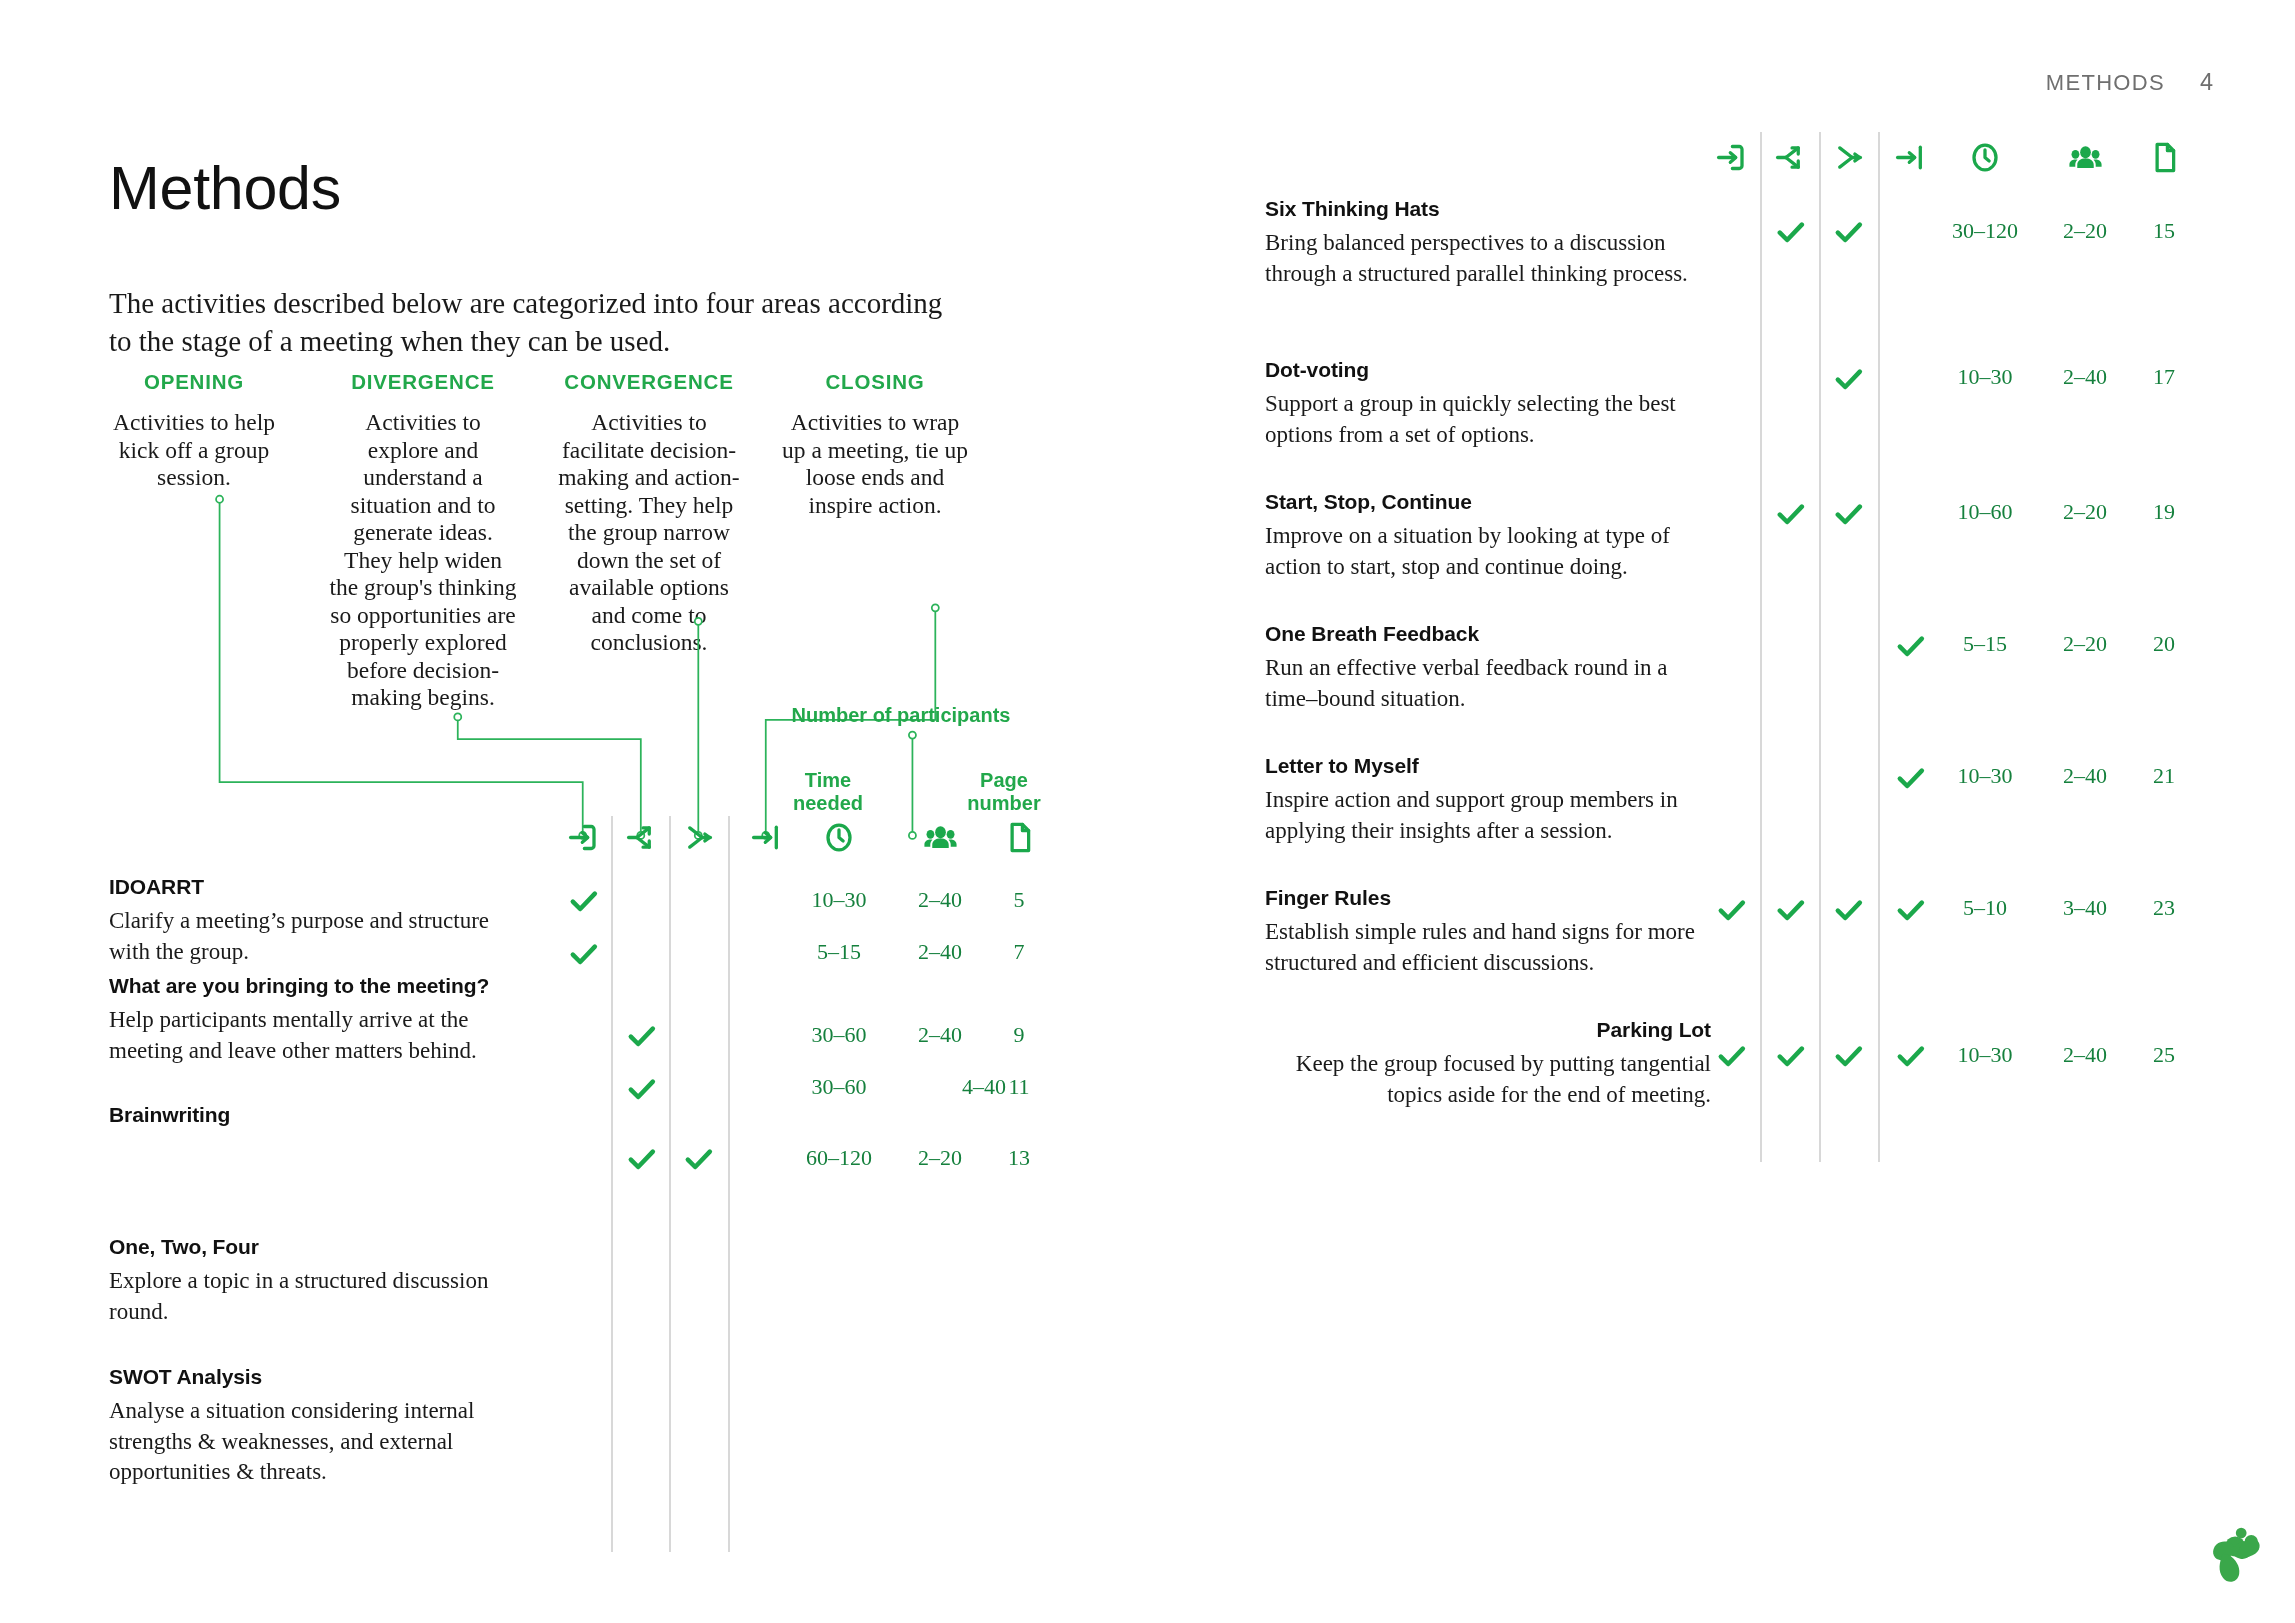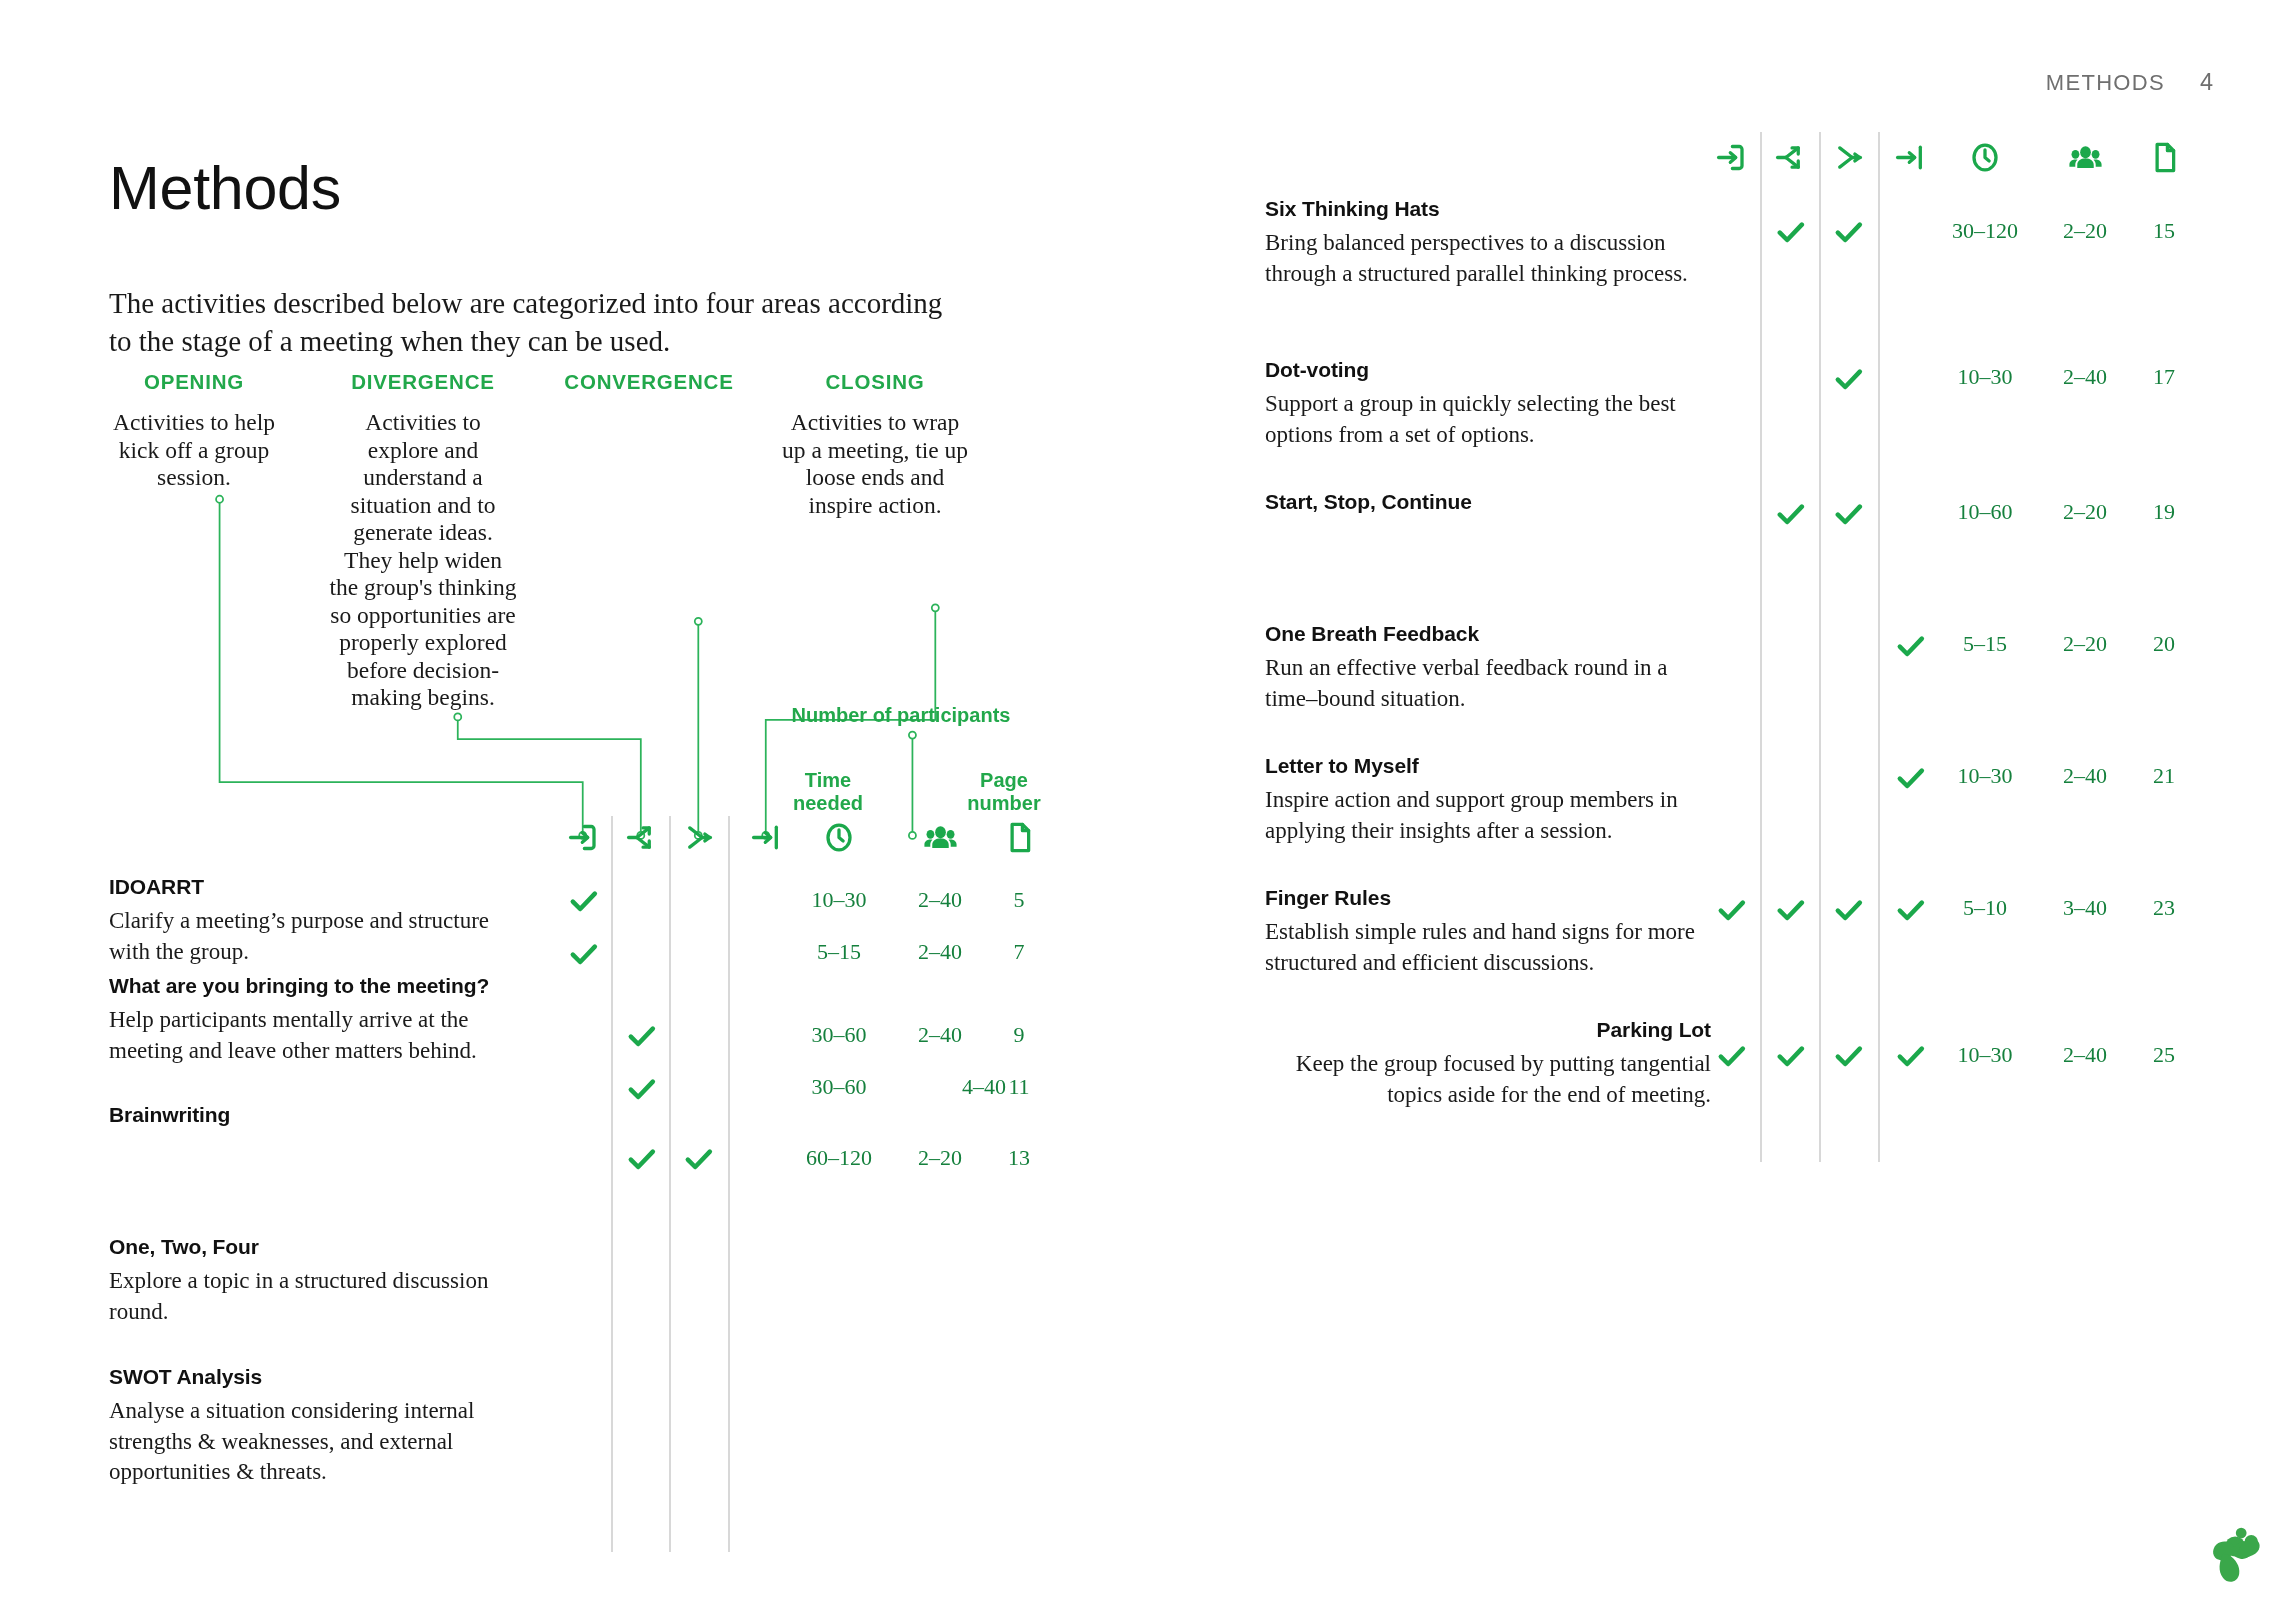--- a/index.html
+++ b/index.html
@@ -113,20 +113,21 @@
     <div class="cat cat0">
       <div class="cat-title">OPENING</div>
       <div class="cat-desc">Activities to help kick off a group session.</div>
     </div>
     <div class="cat cat1">
       <div class="cat-title">DIVERGENCE</div>
       <div class="cat-desc">Activities to explore and understand a situation and to generate ideas. They help widen the group's thinking so opportunities are properly explored before decision-making begins.</div>
     </div>
     <div class="cat cat2">
       <div class="cat-title">CONVERGENCE</div>
+      <div class="cat-desc">Activities to facilitate decision-making and action-setting. They help the group narrow down the set of available options and come to conclusions.</div>
     </div>
     <div class="cat cat3">
       <div class="cat-title">CLOSING</div>
       <div class="cat-desc">Activities to wrap up a meeting, tie up loose ends and inspire action.</div>
     </div>
   </div>
 
   <svg id="connectors" viewBox="0 0 1900 1500">
     <g fill="none" stroke="#2cb35a" stroke-width="3">
 
@@ -349,20 +350,21 @@
           <div class="rdesc">Support a group in quickly selecting the best options from a set of options.</div>
         </div>
         <div class="chk" style="left: 1848px; top: 363px;"><svg xmlns="http://www.w3.org/2000/svg" width="32" height="32" viewBox="0 0 24 24" fill="none" stroke="#1ba84b" stroke-width="3.4" stroke-linecap="round" stroke-linejoin="round">
             <path d="M4 12.5 9.5 18 20.5 6.5"></path>
           </svg></div>
         <div class="num" style="left: 1985px; top: 364px;">10–30</div>
         <div class="num" style="left: 2085px; top: 364px;">2–40</div>
         <div class="num" style="left: 2164px; top: 364px;">17</div>
         <div class="row" style="left: 1265px; top: 478px; width: 446px;">
           <div class="rtitle">Start, Stop, Continue</div>
+          <div class="rdesc">Improve on a situation by looking at type of action to start, stop and continue doing.</div>
         </div>
         <div class="chk" style="left: 1790px; top: 498px;"><svg xmlns="http://www.w3.org/2000/svg" width="32" height="32" viewBox="0 0 24 24" fill="none" stroke="#1ba84b" stroke-width="3.4" stroke-linecap="round" stroke-linejoin="round">
             <path d="M4 12.5 9.5 18 20.5 6.5"></path>
           </svg></div>
         <div class="chk" style="left: 1848px; top: 498px;"><svg xmlns="http://www.w3.org/2000/svg" width="32" height="32" viewBox="0 0 24 24" fill="none" stroke="#1ba84b" stroke-width="3.4" stroke-linecap="round" stroke-linejoin="round">
             <path d="M4 12.5 9.5 18 20.5 6.5"></path>
           </svg></div>
         <div class="num" style="left: 1985px; top: 499px;">10–60</div>
         <div class="num" style="left: 2085px; top: 499px;">2–20</div>
         <div class="num" style="left: 2164px; top: 499px;">19</div>

